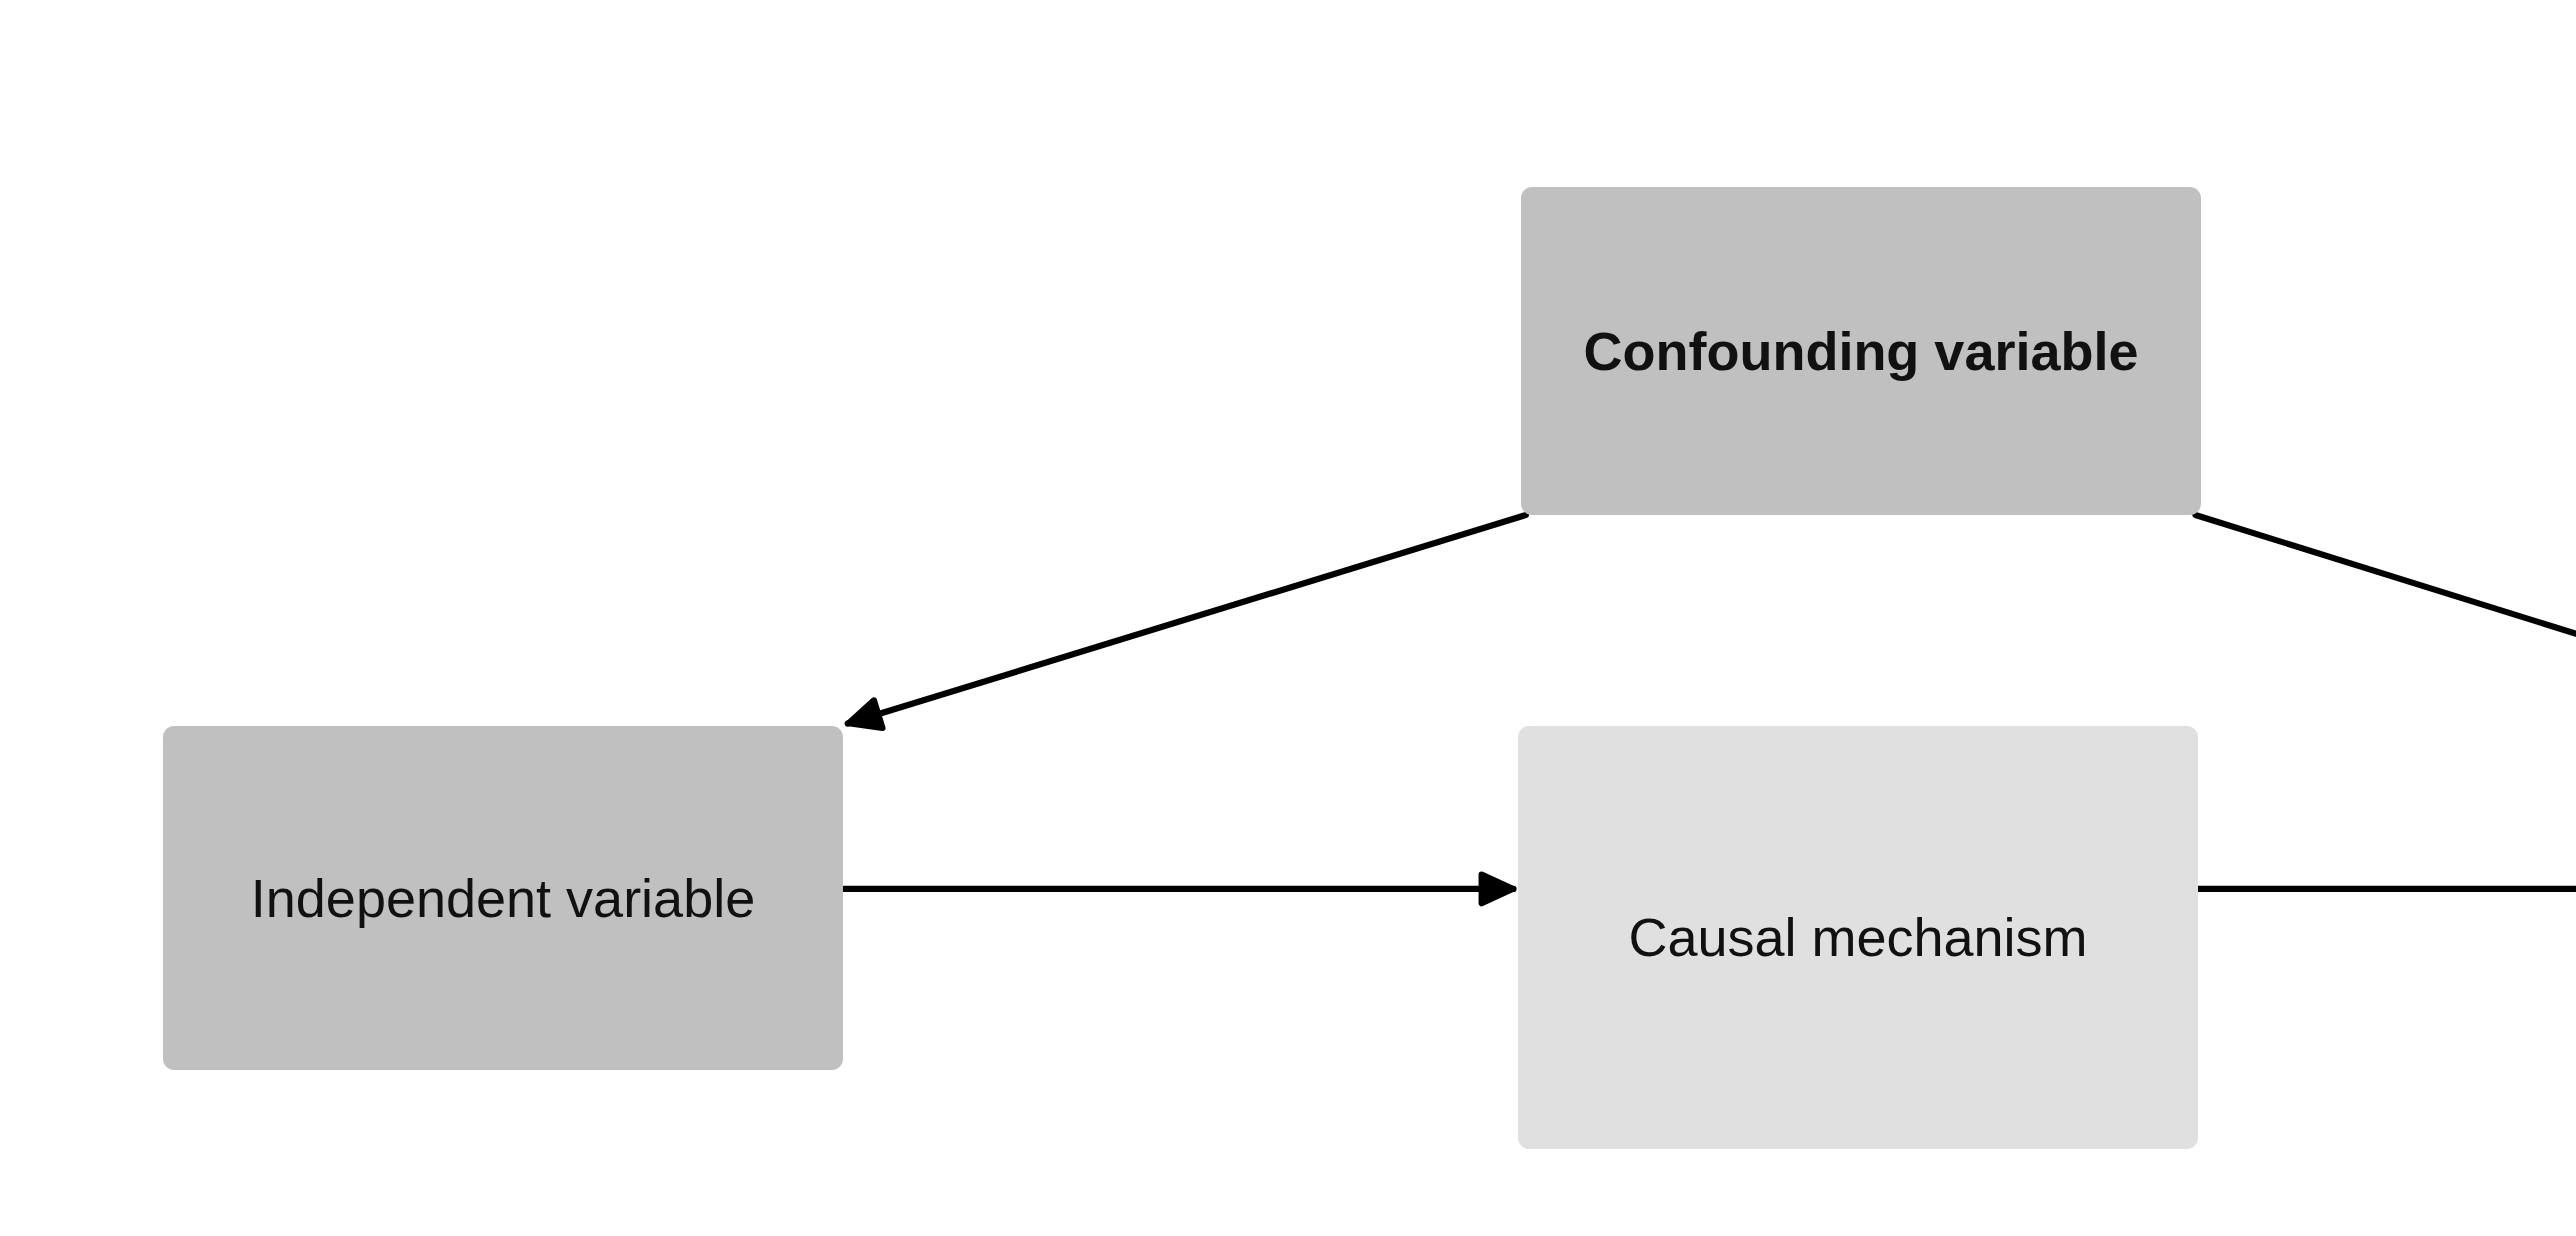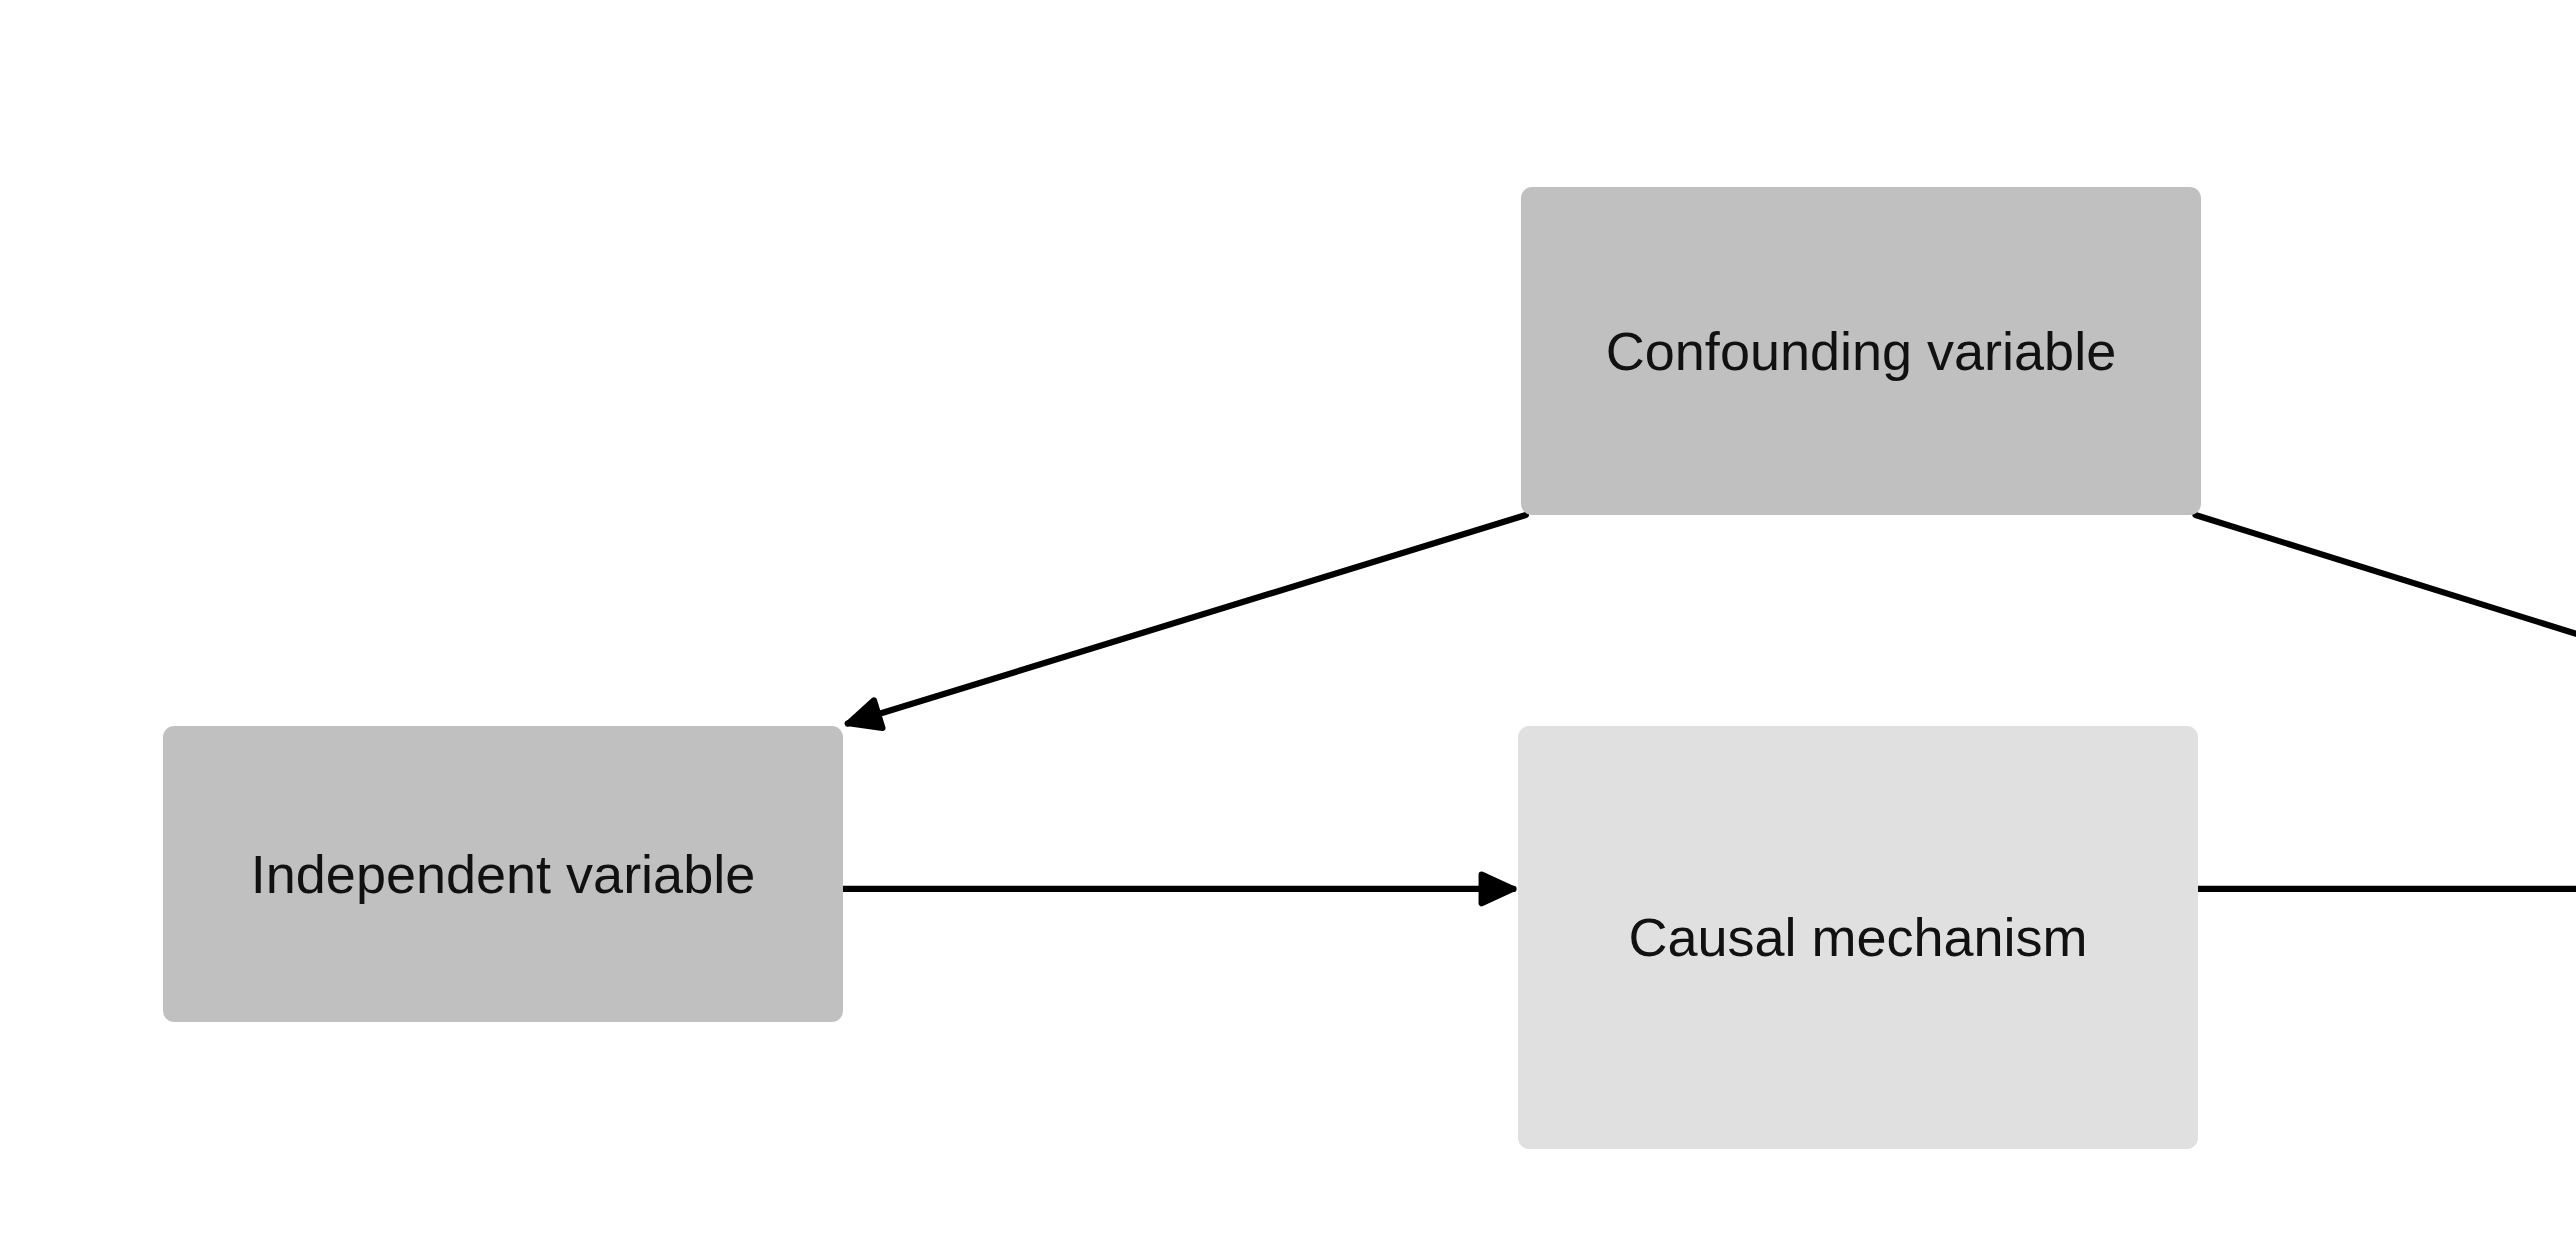--- a/index.html
+++ b/index.html
@@ -36,22 +36,22 @@
   .node .label {
     font-size: 54px;
     line-height: 1.2;
     color: #111111;
     letter-spacing: 0;
     white-space: nowrap;
   }
   .node-gray  { background: #c0c0c0; }
   .node-light { background: #e0e0e0; }
 
-  #node-confounding { left: 1521px; top:  187px; width: 680px; height: 328px; }
-  #node-independent { left:  163px; top: 726px; width: 680px; height: 296px; }
+  #node-confounding { left: 1521px; top:  187px; width: 680px; height: 328px; font-weight: bold; }
+  #node-independent { left:  163px; top: 726px; width: 680px; height: 344px; }
   #node-causal      { left: 1518px; top: 726px; width: 680px; height: 423px; }
 </style>
 </head>
 <body>
 
 <div class="canvas">
 
   <svg class="edges-layer" viewBox="0 0 7200 2400" xmlns="http://www.w3.org/2000/svg" aria-hidden="true">
     <defs>
       <marker id="arrowhead" viewBox="0 0 80 80" refX="72" refY="40" markerWidth="80" markerHeight="80" markerUnits="userSpaceOnUse" orient="auto">

